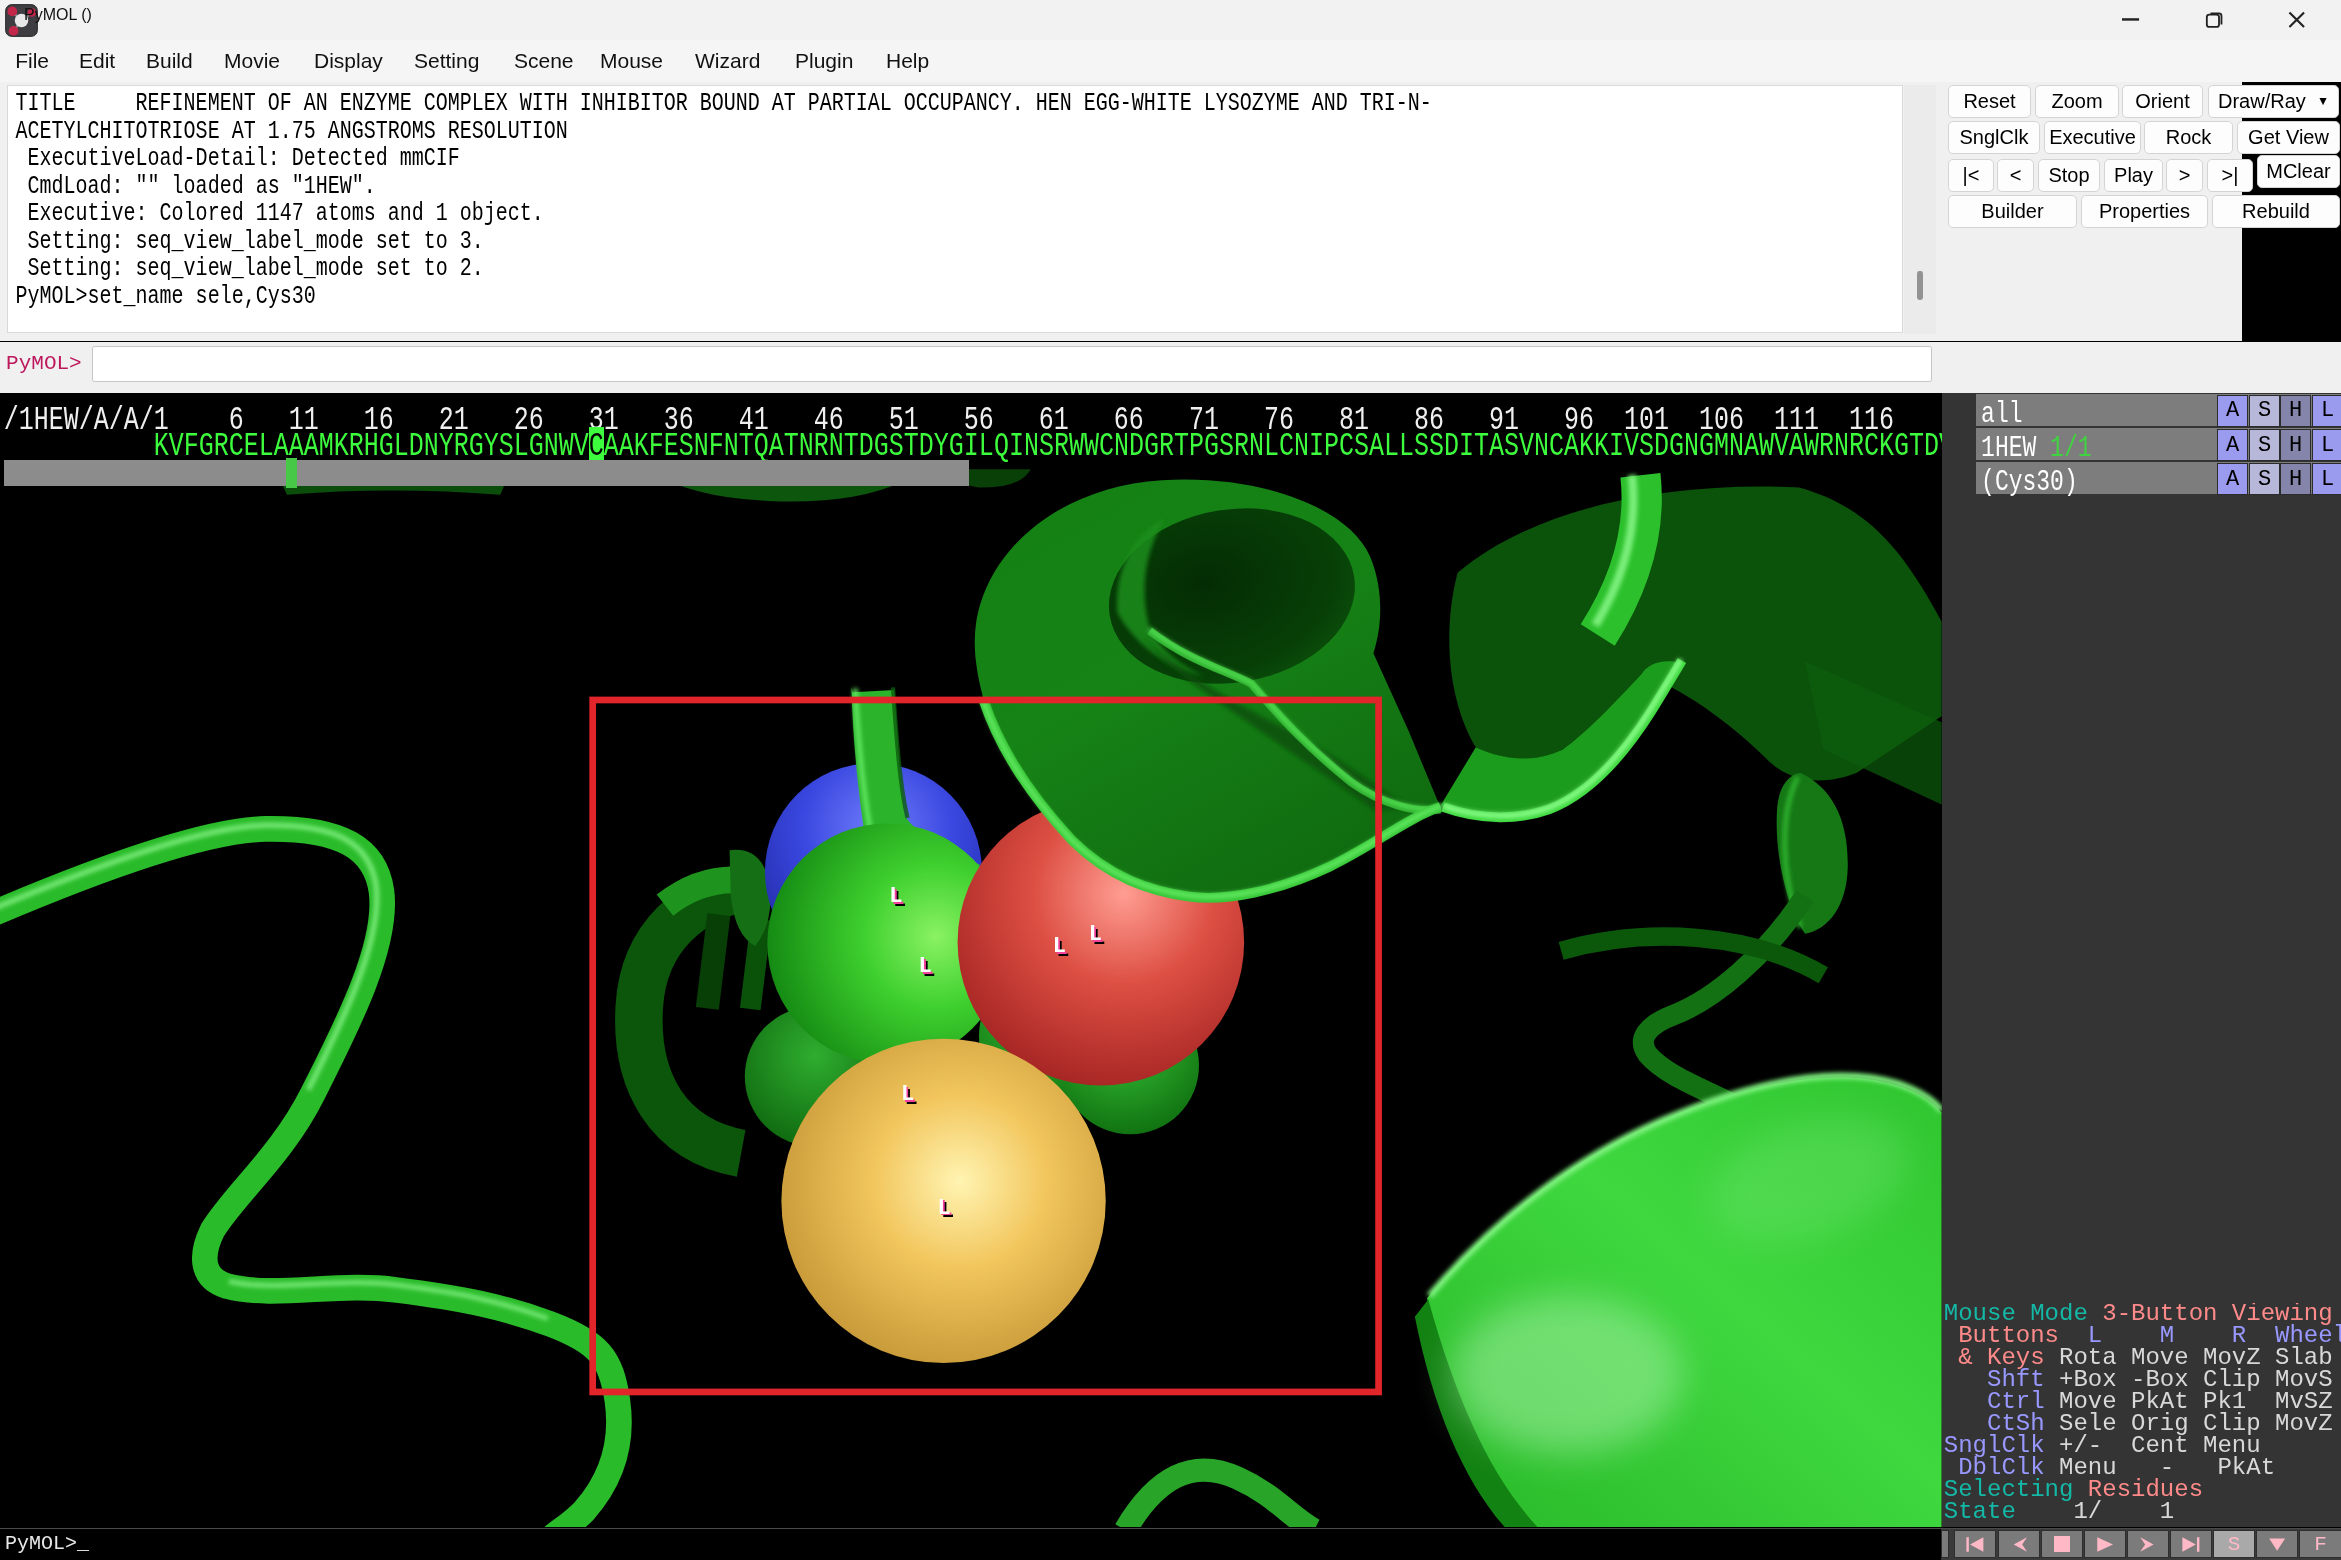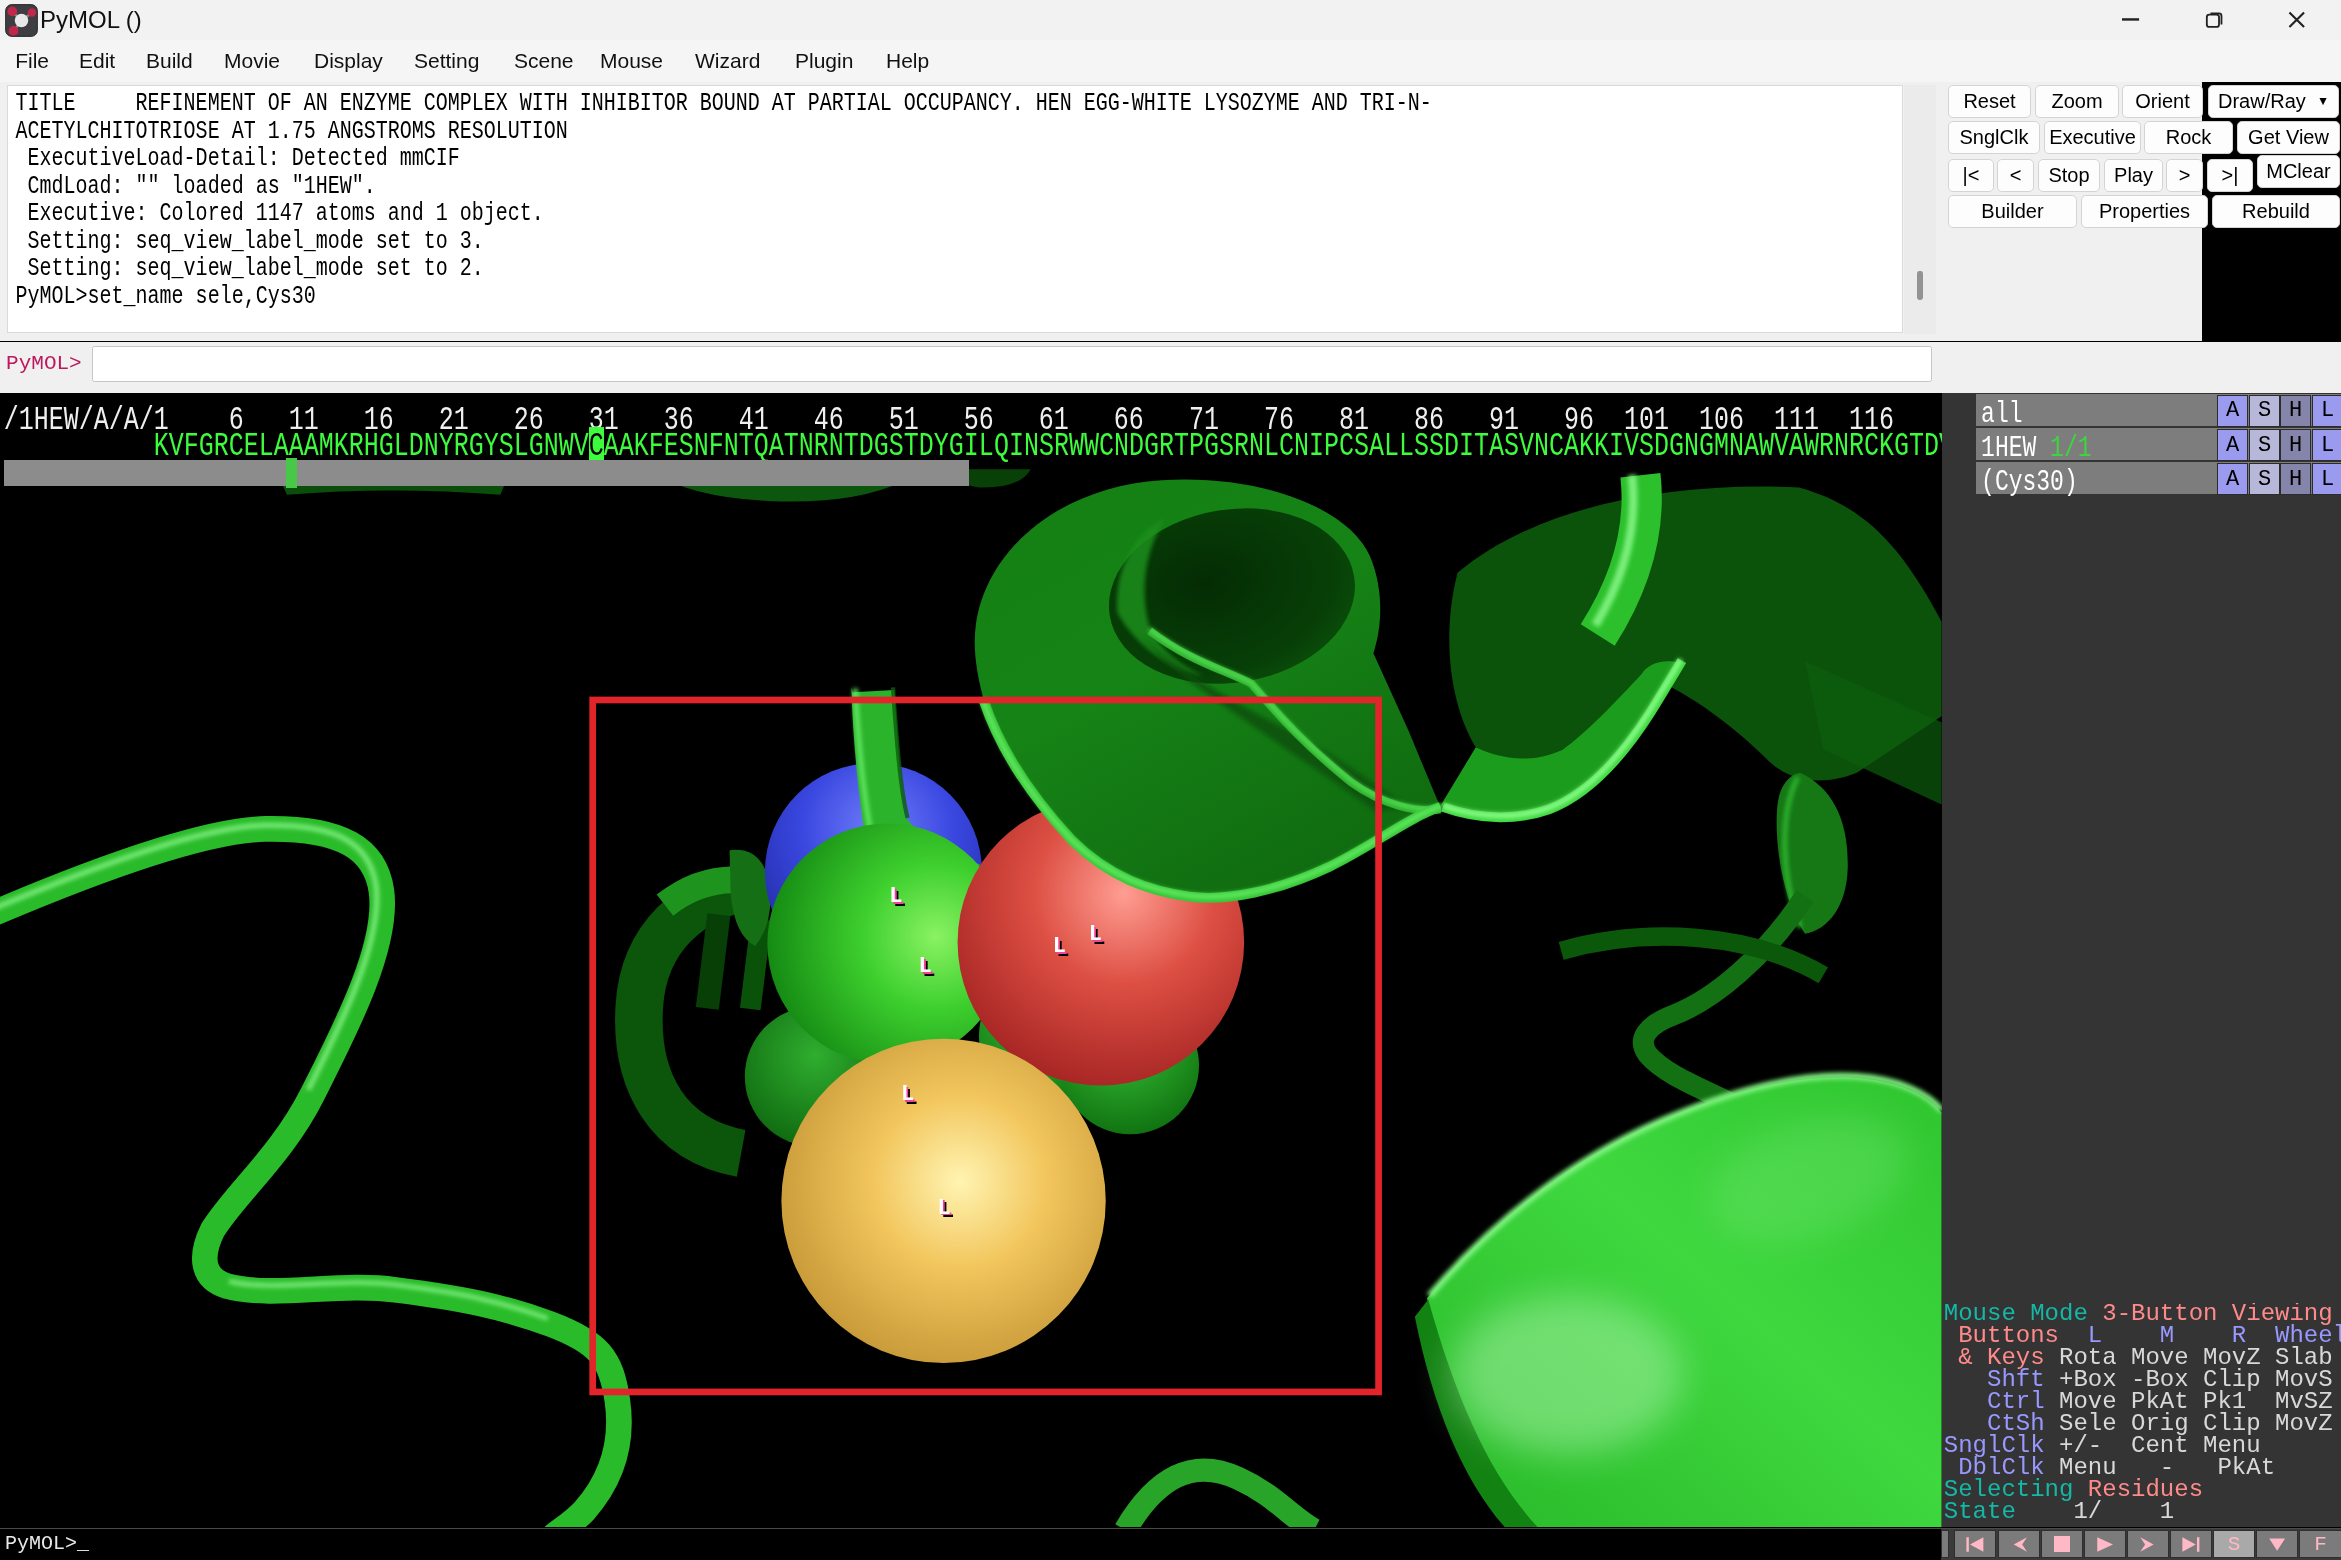--- a/index.html
+++ b/index.html
@@ -2,21 +2,21 @@
 <html style="font-size:9.8px"><head><meta charset="utf-8">
 <style>
   html,body{margin:0;padding:0;background:#000;}
   body{width:2342px;height:1561px;position:relative;overflow:hidden;
        font-family:"Liberation Sans", sans-serif;}
   .abs{position:absolute;}
   
   #titlebar{left:0;top:0;width:2342px;height:40px;background:#f2f2f2;}
   #menubar{left:0;top:40px;width:2342px;height:42px;background:#f5f5f5;}
   .menuitem{position:absolute;top:8.5px;font-size:21px;color:#111;}
-  #topzone{left:0;top:82px;width:2202px;height:259px;background:#f0f0f0;}
+  #topzone{left:0;top:82px;width:2202px;height:259px;background:#f0f0f0;padding-left:40px;}
   #console{position:absolute;left:7.3px;top:3px;width:1894px;height:246px;background:#fff;
            border:1.2px solid #d9d9d9;}
   #console pre{margin:3.7px 0 0 7.3px;font-family:"Liberation Mono",monospace;
            font-size:20px;line-height:22px;color:#000;
            transform:scaleY(1.25);transform-origin:0 0;}
   #cscroll{position:absolute;left:1904px;top:3px;width:32px;height:249px;background:#ebebeb;}
   #chandle{position:absolute;left:13.4px;top:186px;width:5.5px;height:29px;background:#939393;border-radius:2.4px;}
   .btn{position:absolute;background:#fdfdfd;border:1.2px solid #d4d4d4;border-radius:4.9px;
        font-size:20px;color:#000;display:flex;align-items:center;justify-content:center;}
   #cmdbar{left:0;top:342px;width:2342px;height:52px;background:#f0f0f0;}
@@ -60,21 +60,21 @@
   <svg class="abs" style="left:4.9px;top:3.7px" width="33" height="33" viewBox="0 0 54 54">
     <rect x="1" y="1" width="52" height="52" rx="10" fill="#3d3d42" stroke="#222" stroke-width="1.5"></rect>
     <line x1="27" y1="27" x2="12" y2="13" stroke="#888" stroke-width="4"></line>
     <line x1="27" y1="27" x2="43" y2="15" stroke="#888" stroke-width="4"></line>
     <line x1="27" y1="27" x2="15" y2="43" stroke="#888" stroke-width="4"></line>
     <circle cx="12" cy="12" r="8" fill="#c2274a"></circle>
     <circle cx="44" cy="14" r="7" fill="#c2274a"></circle>
     <circle cx="14" cy="44" r="8" fill="#c2274a"></circle>
     <circle cx="27" cy="27" r="11" fill="#e8e8e8"></circle>
   </svg>
-  <div class="abs" style="left:40px;top:6.1px;font-size:24px;color:#111">PyMOL ()</div>
+  <div class="abs" style="left:24px;top:6.1px;font-size:16px;color:#111">PyMOL ()</div>
   <svg class="abs" style="left:2122px;top:17px" width="18.3" height="4.9" viewBox="0 0 30 8">
       <rect x="0" y="2" width="28" height="4" fill="#222"></rect>
     </svg>
   <svg class="abs" style="left:2205px;top:11px" width="18.3" height="18.3" viewBox="0 0 30 30">
     <rect x="3" y="6" width="20" height="20" rx="4" fill="none" stroke="#222" stroke-width="3"></rect>
     <path d="M9 4 h14 a4 4 0 0 1 4 4 v14" fill="none" stroke="#222" stroke-width="3"></path>
   </svg>
   <svg class="abs" style="left:2287px;top:10.4px" width="19.5" height="19.5" viewBox="0 0 32 32">
     <path d="M4 4 L28 28 M28 4 L4 28" stroke="#222" stroke-width="3.5"></path>
   </svg>

